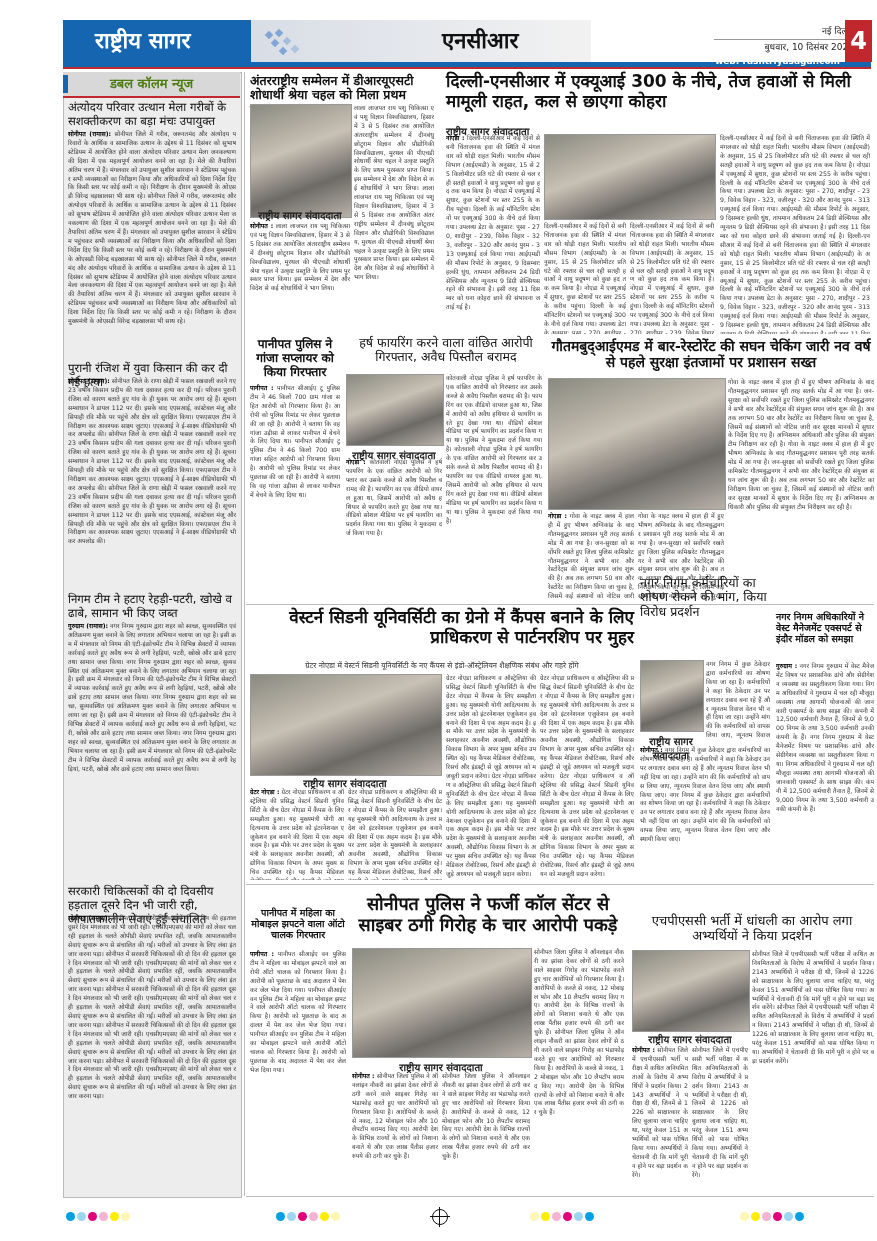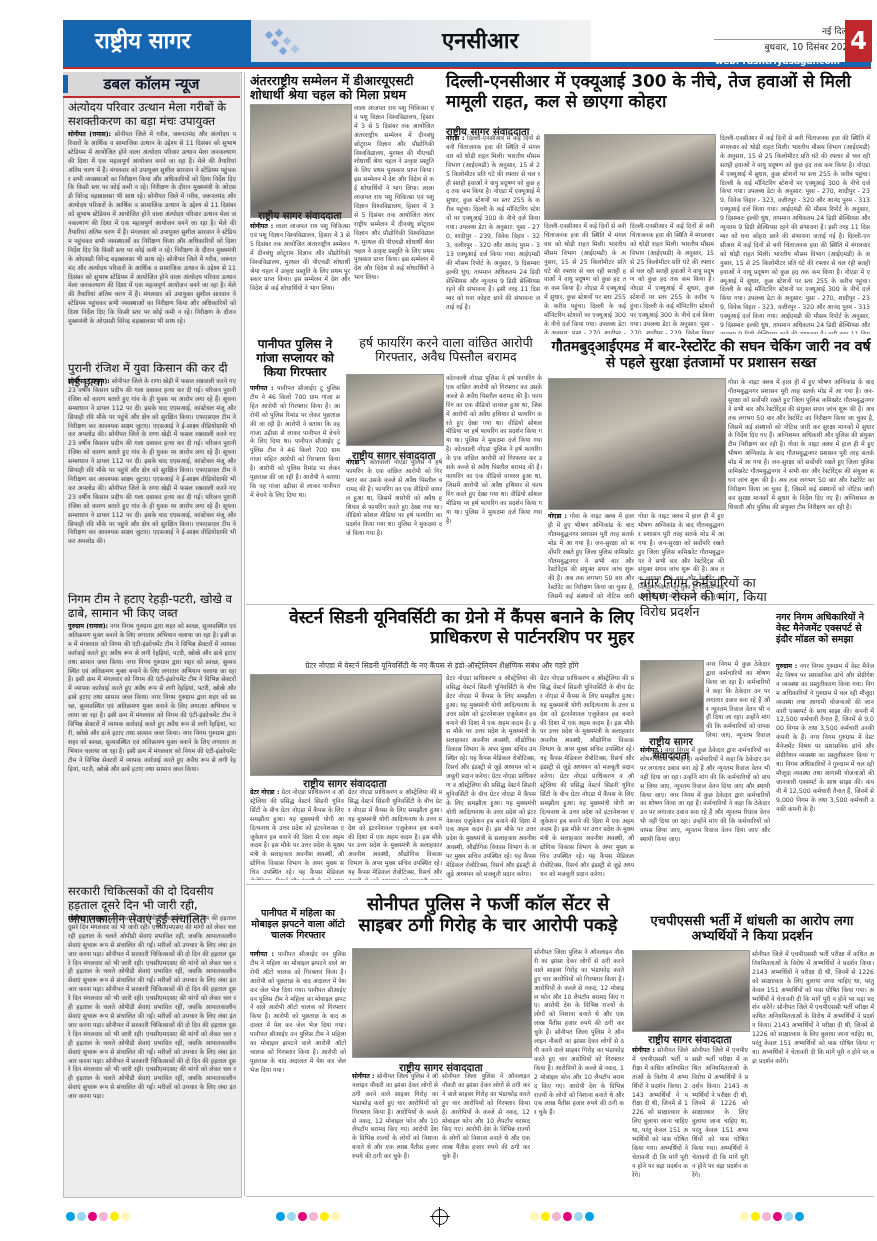--- a/index.html
+++ b/index.html
@@ -14,21 +14,21 @@
   .section-title{position:absolute;left:442px;top:24px;font-size:22px;font-weight:bold;font-family:"DejaVu Serif",serif;color:#111;}
   .city{position:absolute;left:714px;top:24px;width:140px;text-align:right;font-size:9px;color:#222;border-bottom:1px solid #999;padding-bottom:2px;}
   .date{position:absolute;left:700px;top:40px;width:154px;text-align:right;font-size:9px;color:#222;}
   .pageno{position:absolute;left:845px;top:20px;width:27px;height:42px;background:#c0282d;color:#fff;font-weight:bold;font-size:24px;text-align:center;line-height:42px;}
   .web{position:absolute;left:680px;top:54px;width:160px;height:14px;color:#fff;font-size:9px;font-weight:bold;text-align:right;line-height:14px;}
   .dots{position:absolute;top:28px;left:262px;width:50px;height:30px;}
   .dots i{position:absolute;width:6px;height:6px;background:#7fa6d6;transform:rotate(45deg);}
   
   .leftbox{position:absolute;left:63px;top:72px;width:177px;height:1124px;background:#ededed;border:1px solid #bbb;}
   .dcn{position:absolute;left:63px;top:72px;width:177px;height:24px;background:#d8d8d8;border-bottom:2px solid #c0282d;}
-  .dcn span{display:block;text-align:center;font-size:15px;font-weight:bold;line-height:24px;color:#0f172a;}
+  .dcn span{display:block;text-align:center;font-size:13px;font-weight:bold;line-height:24px;color:#4d7c0f;}
   .dcn:before{content:"";position:absolute;left:0;top:3px;width:5px;height:18px;background:#1565b0;}
   .lhead{position:absolute;left:68px;width:168px;font-size:11.5px;line-height:14px;color:#111;font-weight:normal;}
   .body-text{position:absolute;font-size:6.2px;line-height:8.9px;color:#333;text-align:justify;overflow:hidden;word-break:break-all;}
   .body-text b{color:#000;}
   .head{position:absolute;color:#111;font-weight:bold;line-height:1.15;}
   .photo{position:absolute;background:linear-gradient(160deg,#8a8a80,#c9c1b5 40%,#6d6a66 70%,#b8b2a9);border:1px solid #999;}
   .caption{position:absolute;font-size:10px;font-weight:bold;color:#222;text-align:center;}
   .rule{position:absolute;background:#bbb;}
   .cmyk{position:absolute;top:1212px;display:flex;gap:2px;}
   .cmyk i{display:block;width:9px;height:9px;border-radius:50%;}
@@ -128,21 +128,21 @@
 <div class="head" style="left:250px;top:908px;width:96px;font-size:9.5px;text-align:center;">पानीपत में महिला का मोबाइल झपटने वाला ऑटो चालक गिरफ्तार</div>
 <div class="body-text" style="left:250px;top:950px;width:96px;height:240px;"><b>पानीपत :</b> <span>पानीपत सीआईए वन पुलिस टीम ने महिला का मोबाइल झपटने वाले आरोपी ऑटो चालक को गिरफ्तार किया है। आरोपी को पूछताछ के बाद अदालत में पेश कर जेल भेज दिया गया।</span> <span>पानीपत सीआईए वन पुलिस टीम ने महिला का मोबाइल झपटने वाले आरोपी ऑटो चालक को गिरफ्तार किया है। आरोपी को पूछताछ के बाद अदालत में पेश कर जेल भेज दिया गया।</span> <span>पानीपत सीआईए वन पुलिस टीम ने महिला का मोबाइल झपटने वाले आरोपी ऑटो चालक को गिरफ्तार किया है। आरोपी को पूछताछ के बाद अदालत में पेश कर जेल भेज दिया गया।</span></div>
 
 <div class="head" style="left:352px;top:894px;width:272px;font-size:18px;text-align:center;">सोनीपत पुलिस ने फर्जी कॉल सेंटर से साइबर ठगी गिरोह के चार आरोपी पकड़े</div>
 <div class="photo" style="left:352px;top:948px;width:178px;height:108px;"></div>
 <div class="caption" style="left:352px;top:1060px;width:178px;">राष्ट्रीय सागर संवाददाता</div>
 <div class="body-text" style="left:352px;top:1072px;width:86px;height:120px;"><b>सोनीपत :</b> <span>सोनीपत जिला पुलिस ने ऑनलाइन नौकरी का झांसा देकर लोगों से ठगी करने वाले साइबर गिरोह का भंडाफोड़ करते हुए चार आरोपियों को गिरफ्तार किया है। आरोपियों के कब्जे से नकद, 12 मोबाइल फोन और 10 लैपटॉप बरामद किए गए। आरोपी देश के विभिन्न राज्यों के लोगों को निशाना बनाते थे और एक लाख पैंतीस हजार रुपये की ठगी कर चुके हैं।</span></div>
 <div class="body-text" style="left:442px;top:1072px;width:88px;height:120px;"><span>सोनीपत जिला पुलिस ने ऑनलाइन नौकरी का झांसा देकर लोगों से ठगी करने वाले साइबर गिरोह का भंडाफोड़ करते हुए चार आरोपियों को गिरफ्तार किया है। आरोपियों के कब्जे से नकद, 12 मोबाइल फोन और 10 लैपटॉप बरामद किए गए। आरोपी देश के विभिन्न राज्यों के लोगों को निशाना बनाते थे और एक लाख पैंतीस हजार रुपये की ठगी कर चुके हैं।</span></div>
 <div class="body-text" style="left:534px;top:948px;width:90px;height:244px;"><span>सोनीपत जिला पुलिस ने ऑनलाइन नौकरी का झांसा देकर लोगों से ठगी करने वाले साइबर गिरोह का भंडाफोड़ करते हुए चार आरोपियों को गिरफ्तार किया है। आरोपियों के कब्जे से नकद, 12 मोबाइल फोन और 10 लैपटॉप बरामद किए गए। आरोपी देश के विभिन्न राज्यों के लोगों को निशाना बनाते थे और एक लाख पैंतीस हजार रुपये की ठगी कर चुके हैं।</span> <span>सोनीपत जिला पुलिस ने ऑनलाइन नौकरी का झांसा देकर लोगों से ठगी करने वाले साइबर गिरोह का भंडाफोड़ करते हुए चार आरोपियों को गिरफ्तार किया है। आरोपियों के कब्जे से नकद, 12 मोबाइल फोन और 10 लैपटॉप बरामद किए गए। आरोपी देश के विभिन्न राज्यों के लोगों को निशाना बनाते थे और एक लाख पैंतीस हजार रुपये की ठगी कर चुके हैं।</span></div>
 
-<div class="head" style="left:632px;top:914px;width:240px;font-size:13px;text-align:center;font-weight:bold;">एचपीएससी भर्ती में धांधली का आरोप लगा अभ्यर्थियों ने किया प्रदर्शन</div>
+<div class="head" style="left:632px;top:914px;width:240px;font-size:13px;text-align:center;font-weight:normal;">एचपीएससी भर्ती में धांधली का आरोप लगा अभ्यर्थियों ने किया प्रदर्शन</div>
 <div class="photo" style="left:632px;top:950px;width:116px;height:80px;"></div>
 <div class="caption" style="left:632px;top:1032px;width:116px;">राष्ट्रीय सागर संवाददाता</div>
 <div class="body-text" style="left:632px;top:1046px;width:56px;height:146px;"><b>सोनीपत :</b> <span>सोनीपत जिले में एचपीएससी भर्ती परीक्षा में कथित अनियमितताओं के विरोध में अभ्यर्थियों ने प्रदर्शन किया। 2143 अभ्यर्थियों ने परीक्षा दी थी, जिनमें से 1226 को साक्षात्कार के लिए बुलाया जाना चाहिए था, परंतु केवल 151 अभ्यर्थियों को पास घोषित किया गया। अभ्यर्थियों ने चेतावनी दी कि मांगें पूरी न होने पर बड़ा प्रदर्शन करेंगे।</span></div>
 <div class="body-text" style="left:692px;top:1046px;width:56px;height:146px;"><span>सोनीपत जिले में एचपीएससी भर्ती परीक्षा में कथित अनियमितताओं के विरोध में अभ्यर्थियों ने प्रदर्शन किया। 2143 अभ्यर्थियों ने परीक्षा दी थी, जिनमें से 1226 को साक्षात्कार के लिए बुलाया जाना चाहिए था, परंतु केवल 151 अभ्यर्थियों को पास घोषित किया गया। अभ्यर्थियों ने चेतावनी दी कि मांगें पूरी न होने पर बड़ा प्रदर्शन करेंगे।</span></div>
 <div class="body-text" style="left:752px;top:950px;width:122px;height:242px;"><span>सोनीपत जिले में एचपीएससी भर्ती परीक्षा में कथित अनियमितताओं के विरोध में अभ्यर्थियों ने प्रदर्शन किया। 2143 अभ्यर्थियों ने परीक्षा दी थी, जिनमें से 1226 को साक्षात्कार के लिए बुलाया जाना चाहिए था, परंतु केवल 151 अभ्यर्थियों को पास घोषित किया गया। अभ्यर्थियों ने चेतावनी दी कि मांगें पूरी न होने पर बड़ा प्रदर्शन करेंगे।</span> <span>सोनीपत जिले में एचपीएससी भर्ती परीक्षा में कथित अनियमितताओं के विरोध में अभ्यर्थियों ने प्रदर्शन किया। 2143 अभ्यर्थियों ने परीक्षा दी थी, जिनमें से 1226 को साक्षात्कार के लिए बुलाया जाना चाहिए था, परंतु केवल 151 अभ्यर्थियों को पास घोषित किया गया। अभ्यर्थियों ने चेतावनी दी कि मांगें पूरी न होने पर बड़ा प्रदर्शन करेंगे।</span></div>
 
 <div class="rule" style="left:244px;top:72px;width:1px;height:1124px;"></div>
 <div class="rule" style="left:246px;top:1196px;width:628px;height:1px;"></div>
 
 <div class="cmyk" style="left:66px;">

